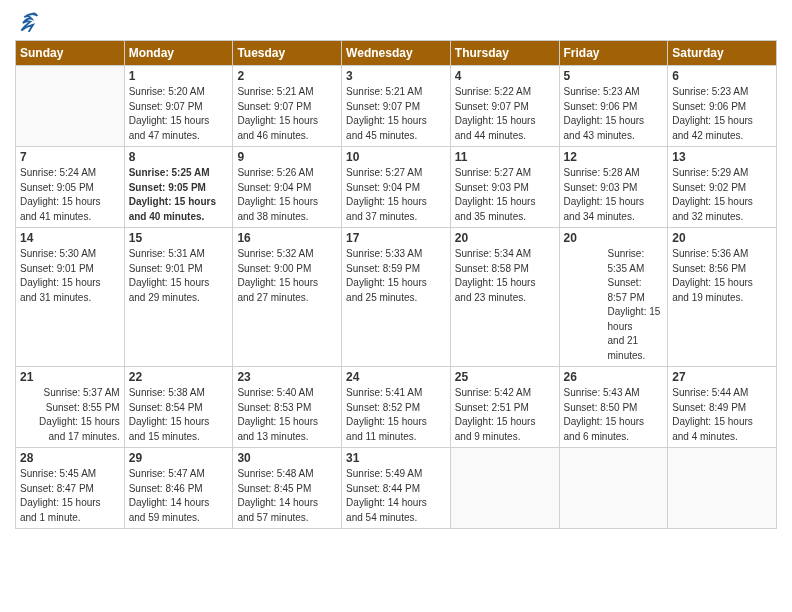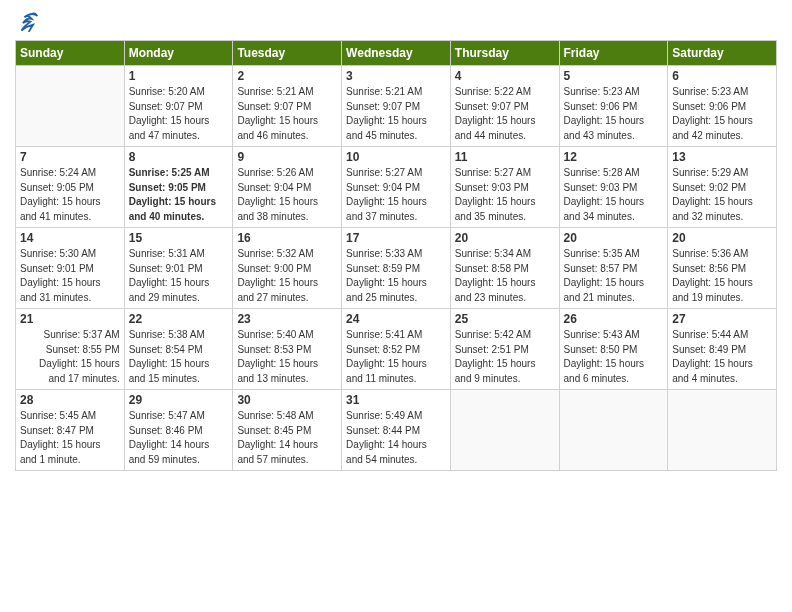--- a/index.html
+++ b/index.html
@@ -36,21 +36,21 @@
     .location {
       font-size: 16px;
       color: #333;
     }
     table {
       width: 100%;
       border-collapse: collapse;
       table-layout: fixed;
     }
     th {
-      background-color: #4d7c0f;
+      background-color: #a16207;
       color: #fff;
       font-size: 12px;
       font-weight: bold;
       padding: 5px 4px;
       text-align: left;
       border: 1px solid #ccc;
     }
     td {
       vertical-align: top;
       padding: 3px 4px;
@@ -240,21 +240,21 @@
           </td>
           <td>
             <span class="day-num">20</span>
             <div class="day-info" style="white-space: pre-line;">Sunrise: 5:34 AM
 Sunset: 8:58 PM
 Daylight: 15 hours
 and 23 minutes.</div>
           </td>
           <td>
             <span class="day-num">20</span>
-            <div class="day-info" style="white-space: pre-line;">Sunrise: 5:35 AM
+            <div class="day-info" style="white-space: pre-line; margin-left: 44px;">Sunrise: 5:35 AM
 Sunset: 8:57 PM
 Daylight: 15 hours
 and 21 minutes.</div>
           </td>
           <td>
             <span class="day-num">20</span>
             <div class="day-info" style="white-space: pre-line;">Sunrise: 5:36 AM
 Sunset: 8:56 PM
 Daylight: 15 hours
 and 19 minutes.</div>

